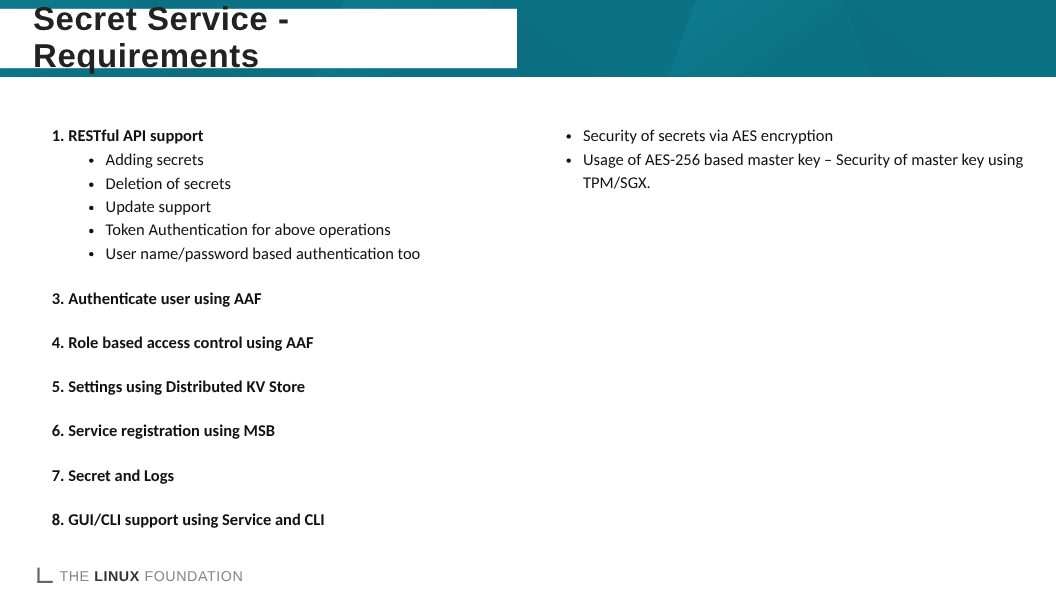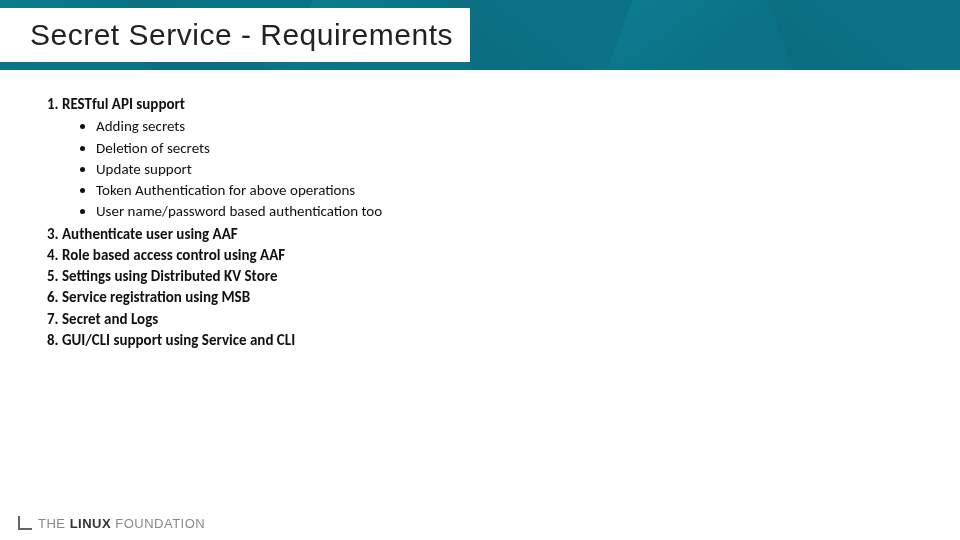--- a/index.html
+++ b/index.html
@@ -41,21 +41,21 @@
     height: 54px;
     background: #ffffff;
     display: flex;
     align-items: center;
     padding-left: 30px;
     box-sizing: border-box;
   }
 
   .title {
     font-size: 30px;
-    font-weight: 400;
+    font-weight: 700;
     color: #222;
     font-family: Arial, "Segoe UI", sans-serif;
     letter-spacing: 0.5px;
   }
 
   .content {
     display: flex;
     padding: 24px 18px 0 40px;
   }
 
@@ -71,20 +71,21 @@
   ol.main {
     margin: 0;
     padding-left: 22px;
     font-size: 15px;
     font-weight: bold;
     color: #111;
     line-height: 1.35;
   }
   ol.main > li {
     margin-bottom: 1px;
+    margin-top: 20px;
   }
 
   ul.sub {
     list-style: disc;
     margin: 2px 0 2px 0;
     padding-left: 34px;
     font-weight: normal;
   }
   ul.sub li {
     margin-bottom: 1px;
@@ -98,21 +99,21 @@
     line-height: 1.35;
     color: #111;
   }
   ul.right li {
     margin-bottom: 2px;
   }
 
   .footer {
     position: absolute;
     bottom: 0;
-    left: 0;
+    left: 16px;
     right: 0;
     height: 34px;
     display: flex;
     align-items: center;
     justify-content: space-between;
     padding: 0 18px;
     font-size: 13px;
     color: #666;
   }
 
@@ -206,20 +207,26 @@
       </li>
       <li value="3">Authenticate user using AAF</li>
       <li>Role based access control using AAF</li>
       <li>Settings using Distributed KV Store</li>
       <li>Service registration using MSB</li>
       <li>Secret and Logs</li>
       <li>GUI/CLI support using Service and CLI</li>
     </ol>
   </div>
 
+  <div class="right-col">
+    <ul class="right">
+      <li>Security of secrets via AES encryption</li>
+      <li>Usage of AES-256 based master key – Security of master key using TPM/SGX.</li>
+    </ul>
+  </div>
 </div>
 
 <div class="footer">
   <div class="lf-logo">
     <div class="lf-box"></div>
     <div class="lf-text">
       <span class="lf-the">THE</span>
       <span class="lf-name">LINUX</span>
       <span class="lf-the">FOUNDATION</span>
     </div>

